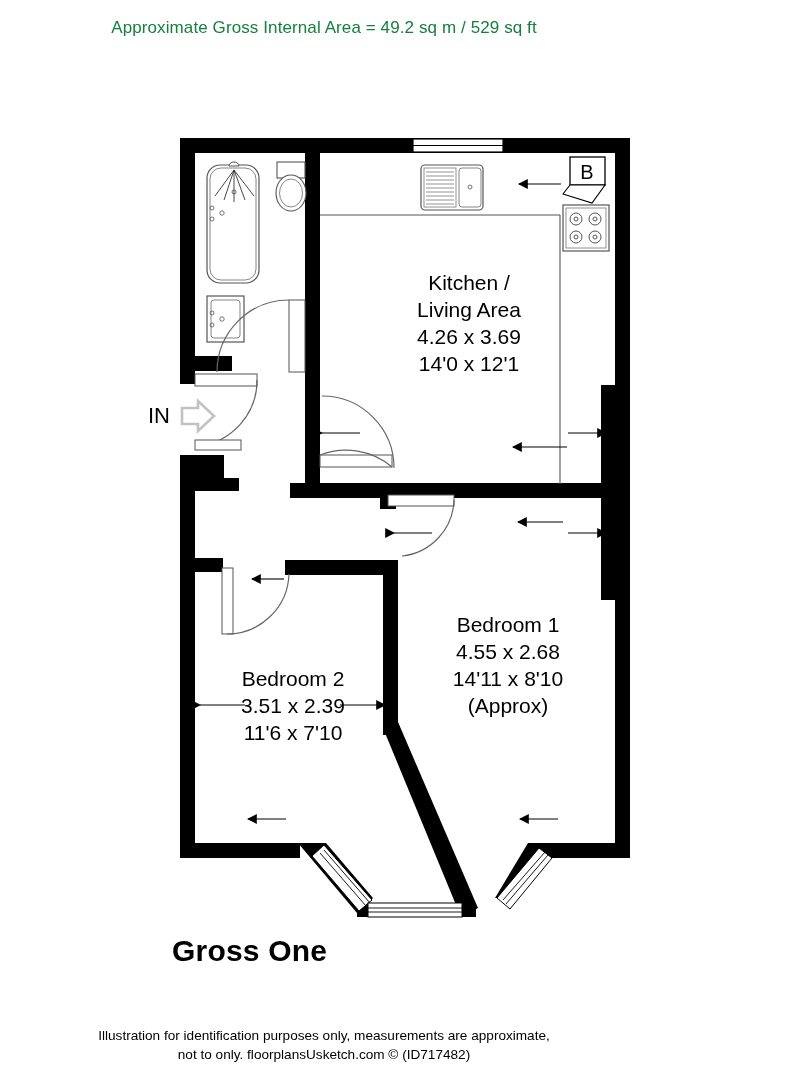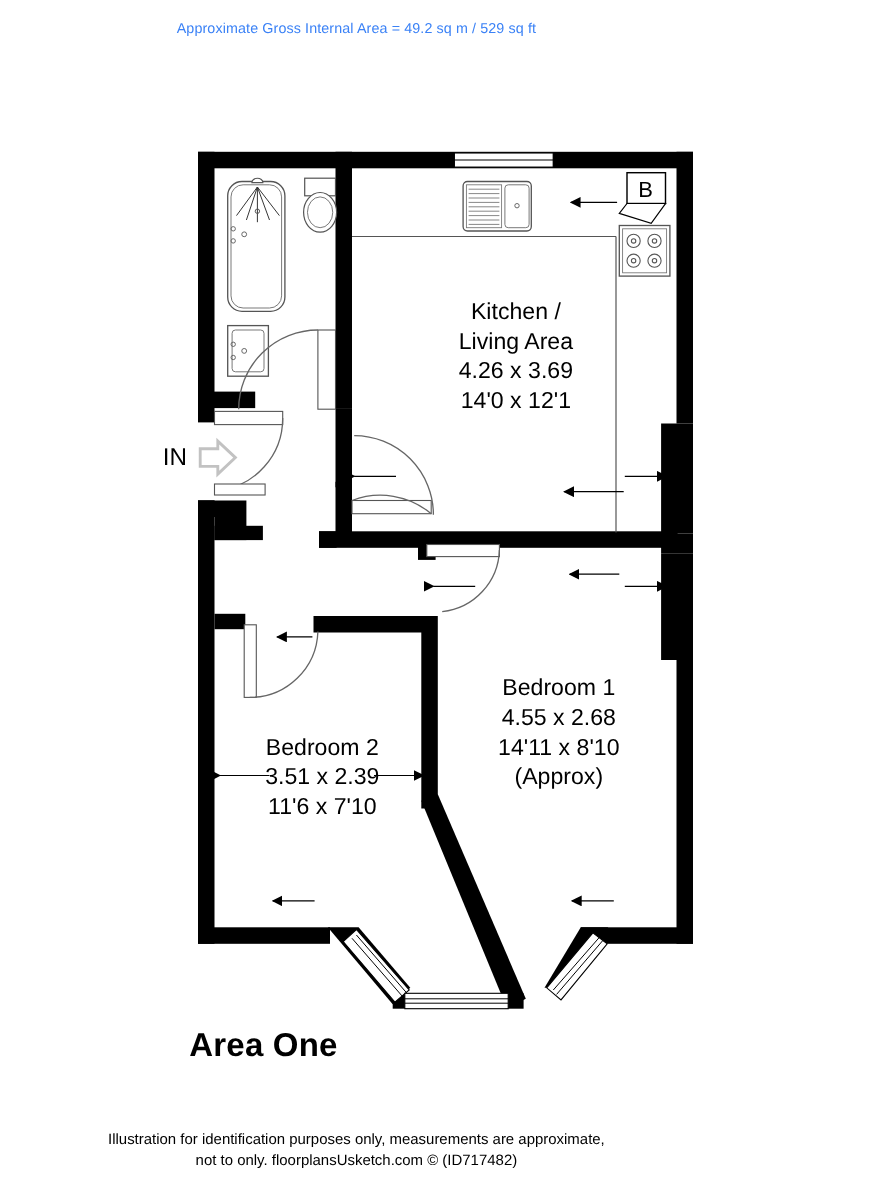--- a/index.html
+++ b/index.html
@@ -19,23 +19,23 @@
     position: relative;
     width: 808px;
     height: 1080px;
   }
   .header-note {
     position: absolute;
     top: 18px;
     left: 0;
     width: 648px;
     text-align: center;
-    font-size: 13px;
+    font-size: 17px;
     letter-spacing: 0.1px;
-    color: #3b82f6;
+    color: #15803d;
   }
   .plan-wrap {
     position: absolute;
     top: 0;
     left: 0;
     width: 808px;
     height: 1080px;
   }
   .plan-title {
     position: absolute;
@@ -339,20 +339,20 @@
         <g>
           <text class="rmlabel" x="293" y="686">Bedroom 2</text>
           <text class="rmlabel" x="293" y="713">3.51 x 2.39</text>
           <text class="rmlabel" x="293" y="740">11'6 x 7'10</text>
         </g>
       </g>
 
     </svg>
   </div>
 
-  <div class="plan-title">Area One</div>
+  <div class="plan-title">Gross One</div>
 
   <div class="footer-note">
     <div>Illustration for identification purposes only, measurements are approximate,</div>
     <div>not to only. floorplansUsketch.com © (ID717482)</div>
   </div>
 
 </div>
 
 </body></html>

